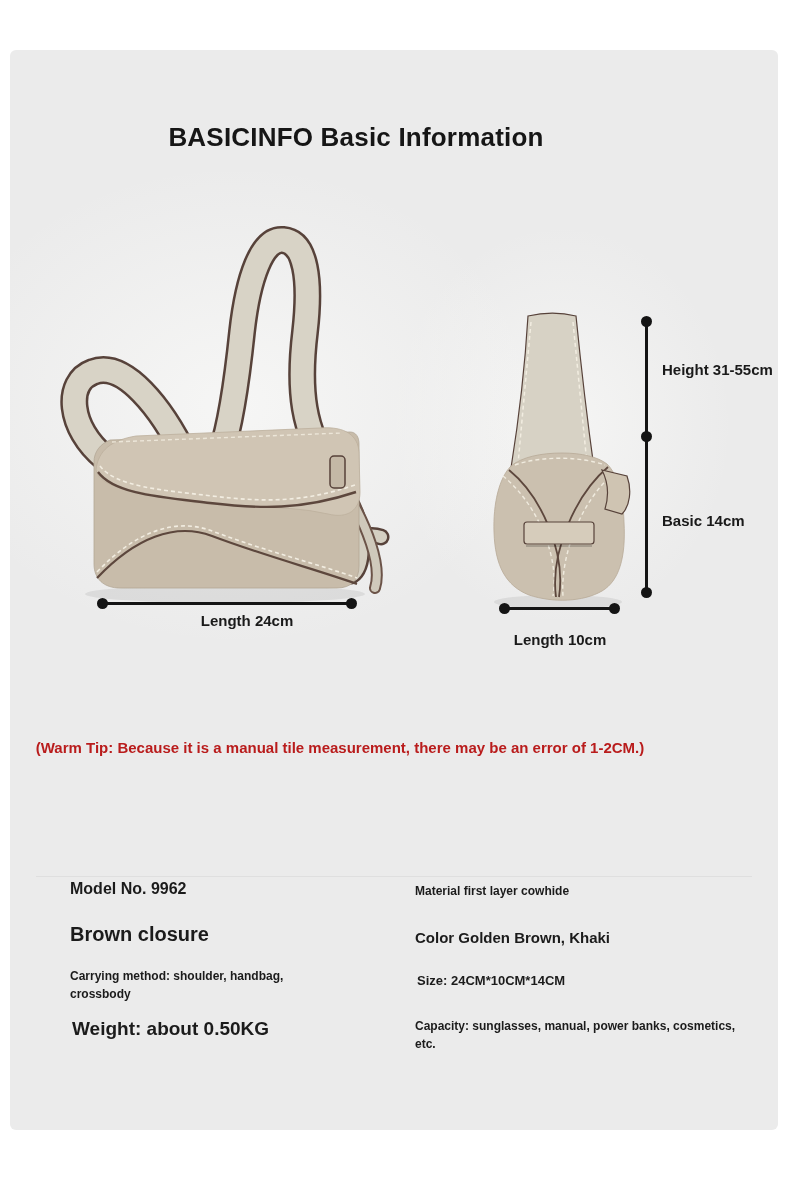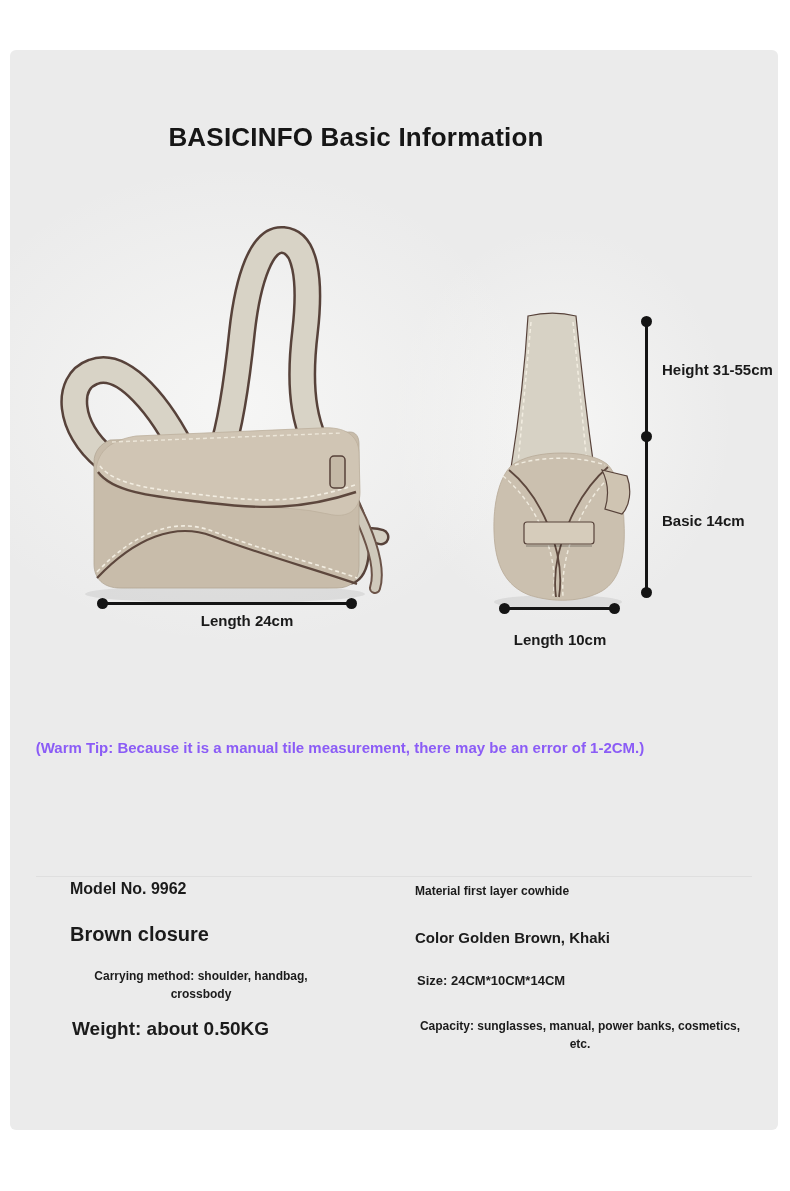--- a/index.html
+++ b/index.html
@@ -31,27 +31,27 @@
   .photo-area svg{position:absolute;left:0;top:0;}
   .dim-group{position:absolute;left:0;top:0;width:712px;height:1191px;pointer-events:none;}
   .dim-line{position:absolute;background:#141414;}
   .dot{position:absolute;width:11px;height:11px;border-radius:50%;background:#141414;}
   .dim-label{
     position:absolute;font-size:15px;font-weight:800;color:#1a1a1a;white-space:nowrap;
   }
   .centered{transform:translateX(-50%);}
   .warm-tip{
     position:absolute;left:10px;top:739px;width:660px;text-align:center;
-    font-size:15px;font-weight:800;color:#8b5cf6;
+    font-size:15px;font-weight:800;color:#b91c1c;
   }
   .divider{
     position:absolute;left:36px;top:876px;width:716px;height:1px;
     background:rgba(0,0,0,0.05);
   }
-  .spec{position:absolute;font-weight:800;color:#1b1b1b;text-align:center;}
+  .spec{position:absolute;font-weight:800;color:#1b1b1b;}
   .sz-14{font-size:12px;line-height:18px;}
   .sz-15{font-size:15px;}
   .sz-16{font-size:16px;}
   .sz-17{font-size:13px;}
   .sz-19{font-size:19px;}
   .sz-20{font-size:20px;}
 </style>
 </head>
 <body>
 

